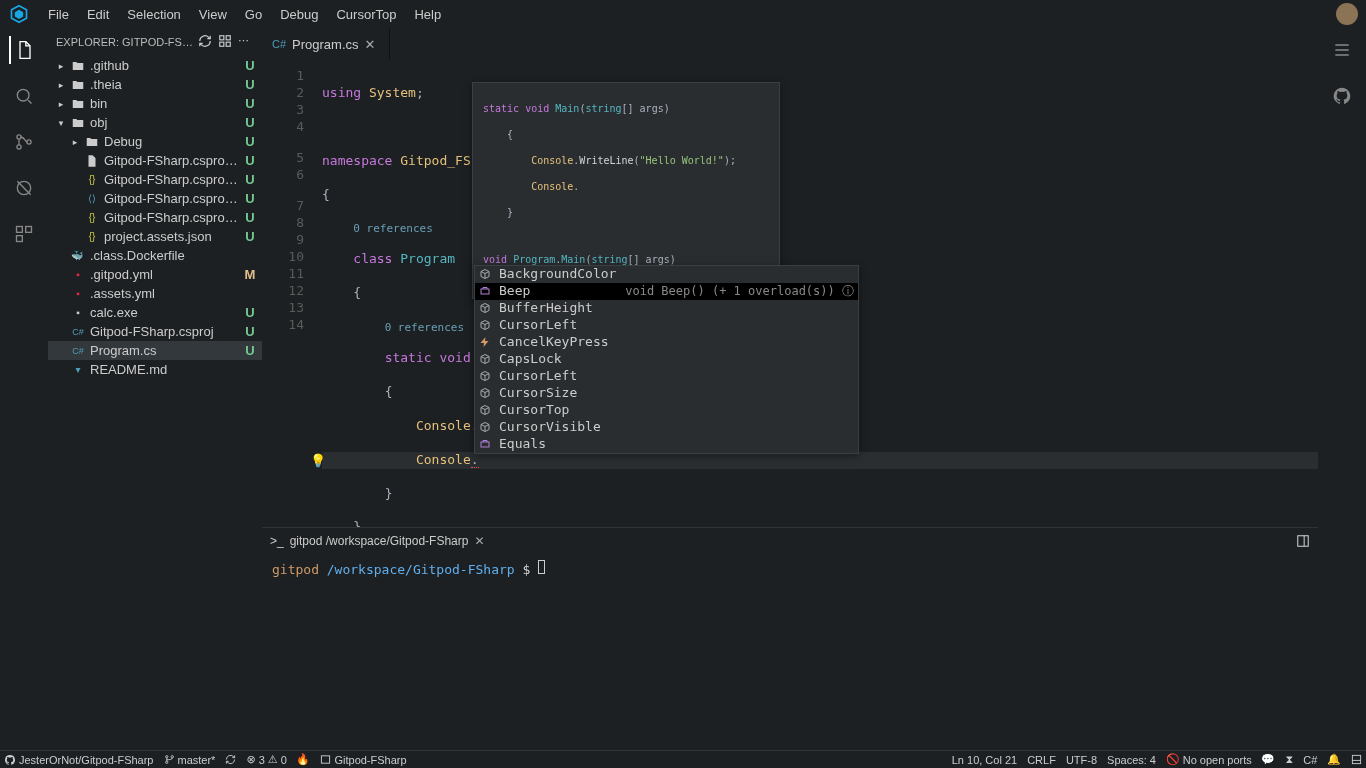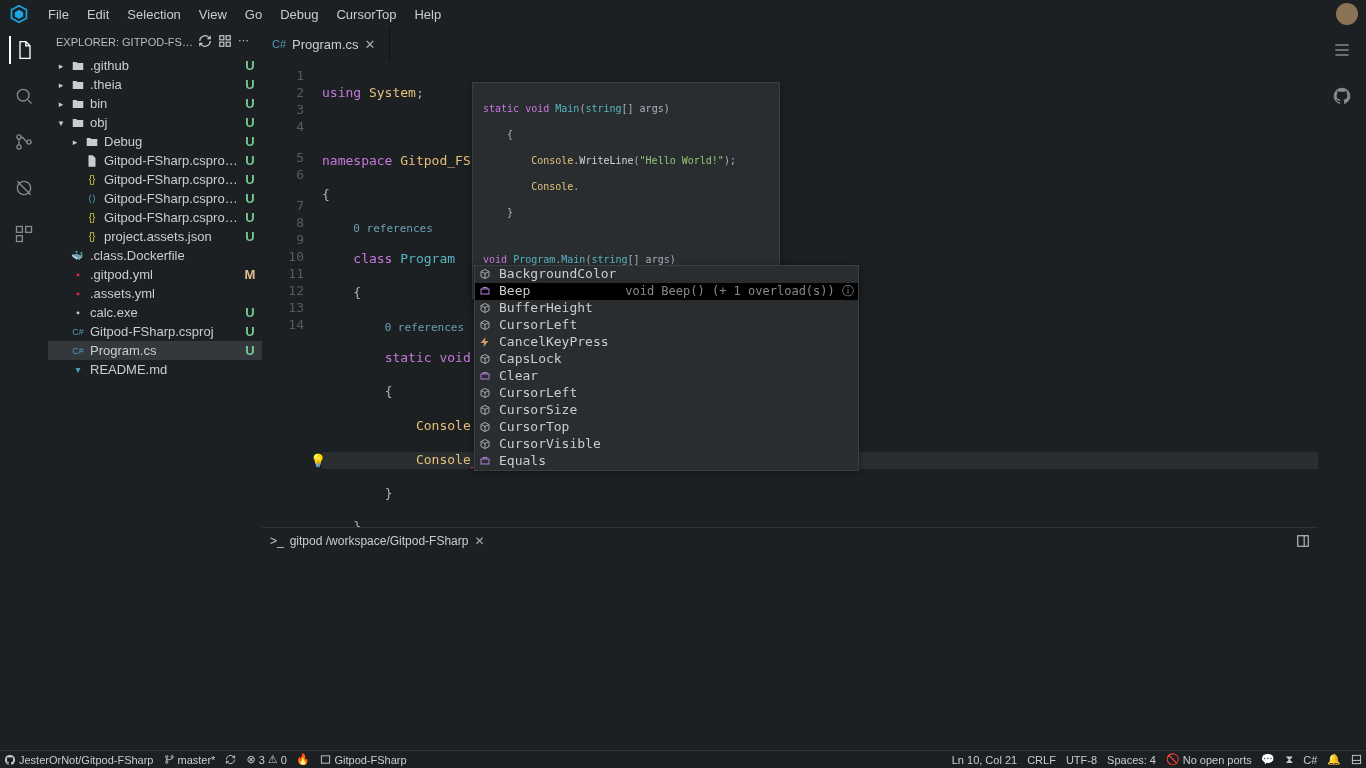--- a/index.html
+++ b/index.html
@@ -451,24 +451,21 @@
                   <rect x="4" y="8" width="16" height="10"></rect>
                   <path d="M8 8V5h8v3"></path>
                 </svg></span><span class="suggest-label">Beep</span><span class="suggest-detail">void Beep() (+ 1 overload(s)) ⓘ</span></div><div class="suggest-row"><span class="suggest-icon"><svg width="12" height="12" viewBox="0 0 24 24" fill="none" stroke="#aaa" stroke-width="2">
                   <path d="M20 7l-8-4-8 4m16 0l-8 4m8-4v10l-8 4m0-10L4 7m8 4v10M4 7v10l8 4"></path>
                 </svg></span><span class="suggest-label">BufferHeight</span></div><div class="suggest-row"><span class="suggest-icon"><svg width="12" height="12" viewBox="0 0 24 24" fill="none" stroke="#aaa" stroke-width="2">
                   <path d="M20 7l-8-4-8 4m16 0l-8 4m8-4v10l-8 4m0-10L4 7m8 4v10M4 7v10l8 4"></path>
                 </svg></span><span class="suggest-label">CursorLeft</span></div><div class="suggest-row"><span class="suggest-icon"><svg width="12" height="12" viewBox="0 0 24 24" fill="#d19a66">
                   <path d="M13 2L3 14h7l-1 8 10-12h-7z"></path>
                 </svg></span><span class="suggest-label">CancelKeyPress</span></div><div class="suggest-row"><span class="suggest-icon"><svg width="12" height="12" viewBox="0 0 24 24" fill="none" stroke="#aaa" stroke-width="2">
                   <path d="M20 7l-8-4-8 4m16 0l-8 4m8-4v10l-8 4m0-10L4 7m8 4v10M4 7v10l8 4"></path>
-                </svg></span><span class="suggest-label">CapsLock</span></div><div class="suggest-row"><span class="suggest-icon"><svg width="12" height="12" viewBox="0 0 24 24" fill="none" stroke="#b180d7" stroke-width="2">
-                  <rect x="4" y="8" width="16" height="10"></rect>
-                  <path d="M8 8V5h8v3"></path>
-                </svg></span><span class="suggest-label">Clear</span></div><div class="suggest-row"><span class="suggest-icon"><svg width="12" height="12" viewBox="0 0 24 24" fill="none" stroke="#aaa" stroke-width="2">
+                </svg></span><span class="suggest-label">CapsLock</span></div><div class="suggest-row"><span class="suggest-icon"><svg width="12" height="12" viewBox="0 0 24 24" fill="none" stroke="#aaa" stroke-width="2">
                   <path d="M20 7l-8-4-8 4m16 0l-8 4m8-4v10l-8 4m0-10L4 7m8 4v10M4 7v10l8 4"></path>
                 </svg></span><span class="suggest-label">CursorLeft</span></div><div class="suggest-row"><span class="suggest-icon"><svg width="12" height="12" viewBox="0 0 24 24" fill="none" stroke="#aaa" stroke-width="2">
                   <path d="M20 7l-8-4-8 4m16 0l-8 4m8-4v10l-8 4m0-10L4 7m8 4v10M4 7v10l8 4"></path>
                 </svg></span><span class="suggest-label">CursorSize</span></div><div class="suggest-row"><span class="suggest-icon"><svg width="12" height="12" viewBox="0 0 24 24" fill="none" stroke="#aaa" stroke-width="2">
                   <path d="M20 7l-8-4-8 4m16 0l-8 4m8-4v10l-8 4m0-10L4 7m8 4v10M4 7v10l8 4"></path>
                 </svg></span><span class="suggest-label">CursorTop</span></div><div class="suggest-row"><span class="suggest-icon"><svg width="12" height="12" viewBox="0 0 24 24" fill="none" stroke="#aaa" stroke-width="2">
                   <path d="M20 7l-8-4-8 4m16 0l-8 4m8-4v10l-8 4m0-10L4 7m8 4v10M4 7v10l8 4"></path>
                 </svg></span><span class="suggest-label">CursorVisible</span></div><div class="suggest-row"><span class="suggest-icon"><svg width="12" height="12" viewBox="0 0 24 24" fill="none" stroke="#b180d7" stroke-width="2">
                   <rect x="4" y="8" width="16" height="10"></rect>
                   <path d="M8 8V5h8v3"></path>
@@ -482,20 +479,28 @@
           <span>&gt;_</span>
           <span>gitpod /workspace/Gitpod-FSharp</span>
           <span class="close">✕</span>
         </div>
         <span class="term-toggle">
             <svg width="14" height="14" viewBox="0 0 24 24" fill="none" stroke="currentColor" stroke-width="1.8">
               <rect x="3" y="3" width="18" height="18"></rect>
               <path d="M14 3v18"></path>
             </svg>
           </span>
+      </div>
+      <div class="term-body">
+        <span class="term-prompt">
+          <span class="host">gitpod</span>
+          <span class="path">/workspace/Gitpod-FSharp</span>
+          <span>$</span>
+        </span>
+        <span class="term-cursor"></span>
       </div>
     </div>
   </div>
 
   <div class="right-bar">
     <div class="activity-icon">
         <svg width="20" height="20" viewBox="0 0 24 24" fill="none" stroke="currentColor" stroke-width="1.6">
           <path d="M4 6h16M4 12h16M4 18h16"></path>
         </svg>
       </div>

